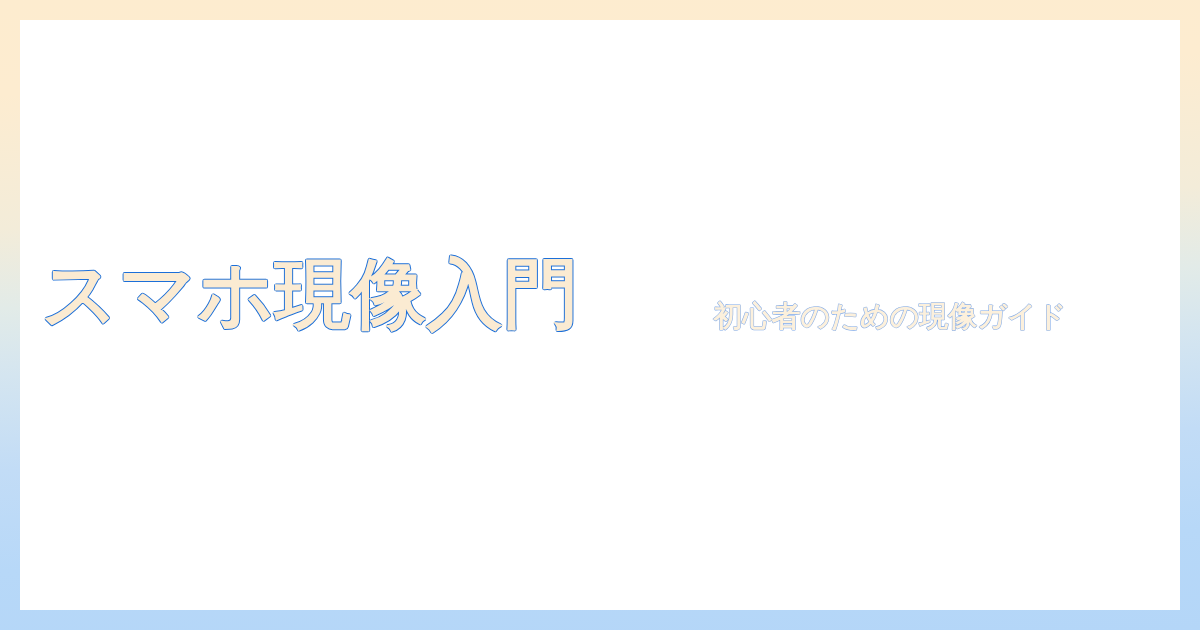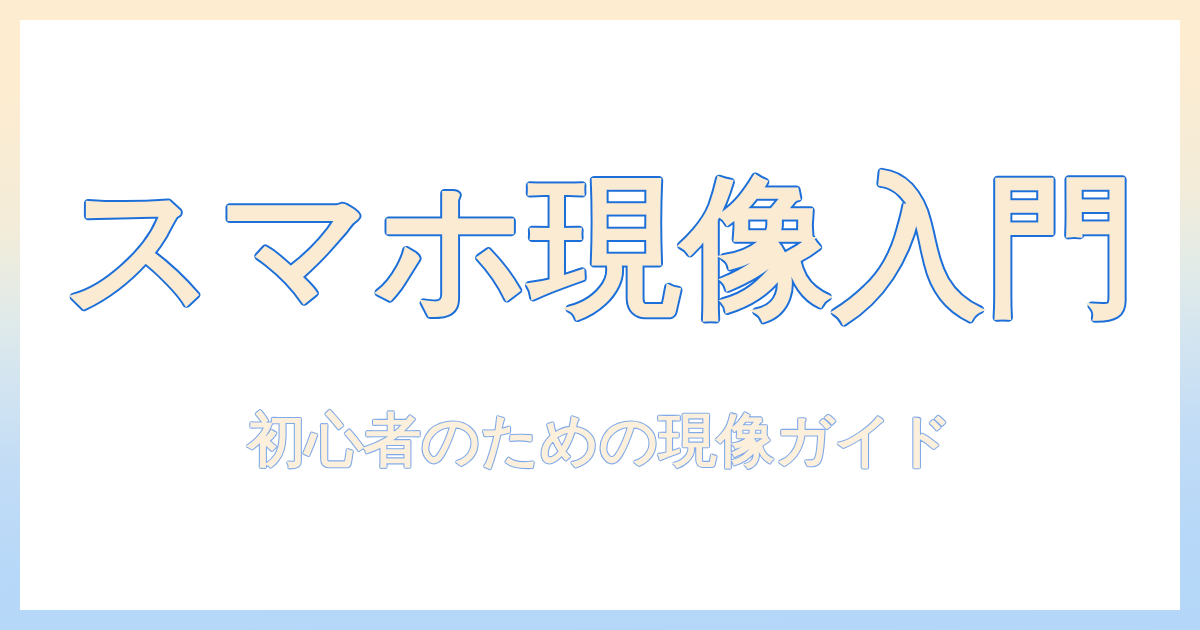--- a/index.html
+++ b/index.html
@@ -47,21 +47,21 @@
   }
 
   
   .stack {
     position: absolute;
     left: 0;
     top: 0;
     width: 100%;
     height: 100%;
     display: flex;
-    flex-direction: column;
+    flex-direction: row;
     align-items: center;
     justify-content: center;
   }
 
   
   .title-wrap {
     position: relative;
     width: 100%;
     height: 175px;
     margin-top: 18px;

